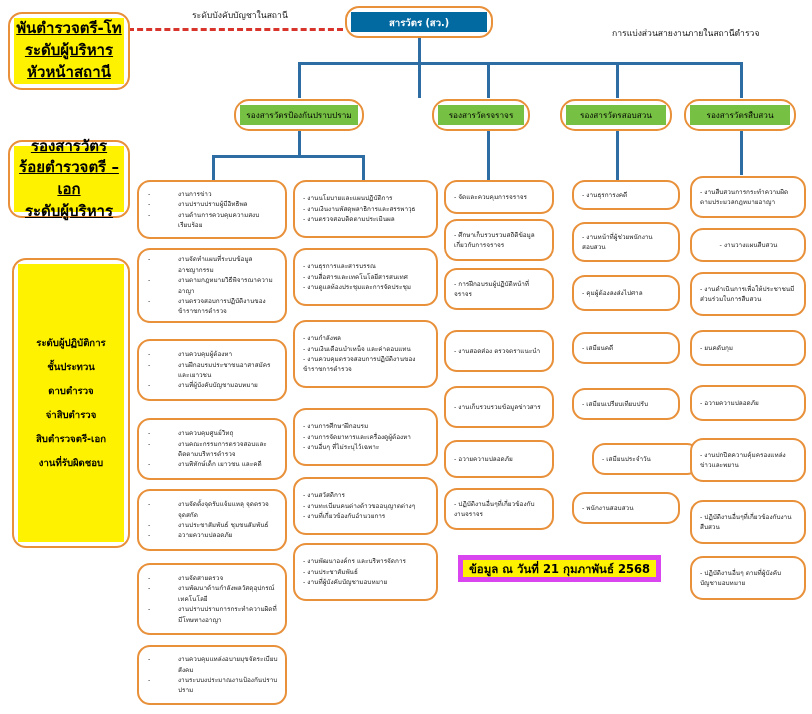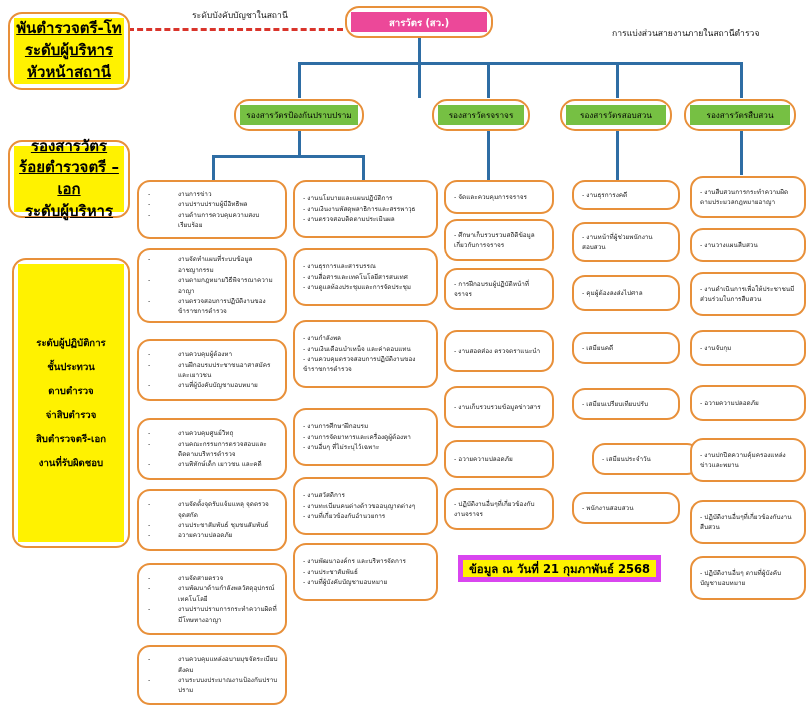--- a/index.html
+++ b/index.html
@@ -42,21 +42,21 @@
     width: 100%; height: 100%;
     background: #FFF200;
     display: flex; flex-direction: column;
     align-items: center; justify-content: center;
     color: #000; text-align: center;
     line-height: 1.45;
   }
   
   .plate-brown {
     width: 100%; height: 100%;
-    background: #ec4899;
+    background: #0369a1;
     display: flex; align-items: center; justify-content: center;
     color: #ffffff; text-align: center;
   }
   
   .plate-green {
     width: 100%; height: 100%;
     background: #76C043;
     display: flex; align-items: center; justify-content: center;
     color: #000; text-align: center;
   }
@@ -412,33 +412,33 @@
     <ul>
         <li>- พนักงานสอบสวน</li>
       </ul>
   </div>
 
   <div class="listbox inline" style="left:690px; top:176px; width:116px; height:42px;">
     <ul>
         <li>- งานสืบสวนการกระทำความผิดตามประมวลกฎหมายอาญา</li>
       </ul>
   </div>
-  <div class="listbox inline" style="left:690px; top:228px; width:116px; height:34px;">
+  <div class="listbox inline" style="left:690px; top:228px; width:116px; height:34px;text-align:center;">
     <ul>
         <li>- งานวางแผนสืบสวน</li>
       </ul>
   </div>
   <div class="listbox inline" style="left:690px; top:272px; width:116px; height:44px;">
     <ul>
         <li>- งานดำเนินการเพื่อให้ประชาชนมีส่วนร่วมในการสืบสวน</li>
       </ul>
   </div>
   <div class="listbox inline" style="left:690px; top:330px; width:116px; height:36px;">
     <ul>
-        <li>- งานจับกุม</li>
+        <li>- ยนคดับกุม</li>
       </ul>
   </div>
   <div class="listbox inline" style="left:690px; top:385px; width:116px; height:36px;">
     <ul>
         <li>- อวายความปลอดภัย</li>
       </ul>
   </div>
   <div class="listbox inline" style="left:690px; top:438px; width:116px; height:44px;">
     <ul>
         <li>- งานปกปิดความคุ้มครองแหล่งข่าวและพยาน</li>

